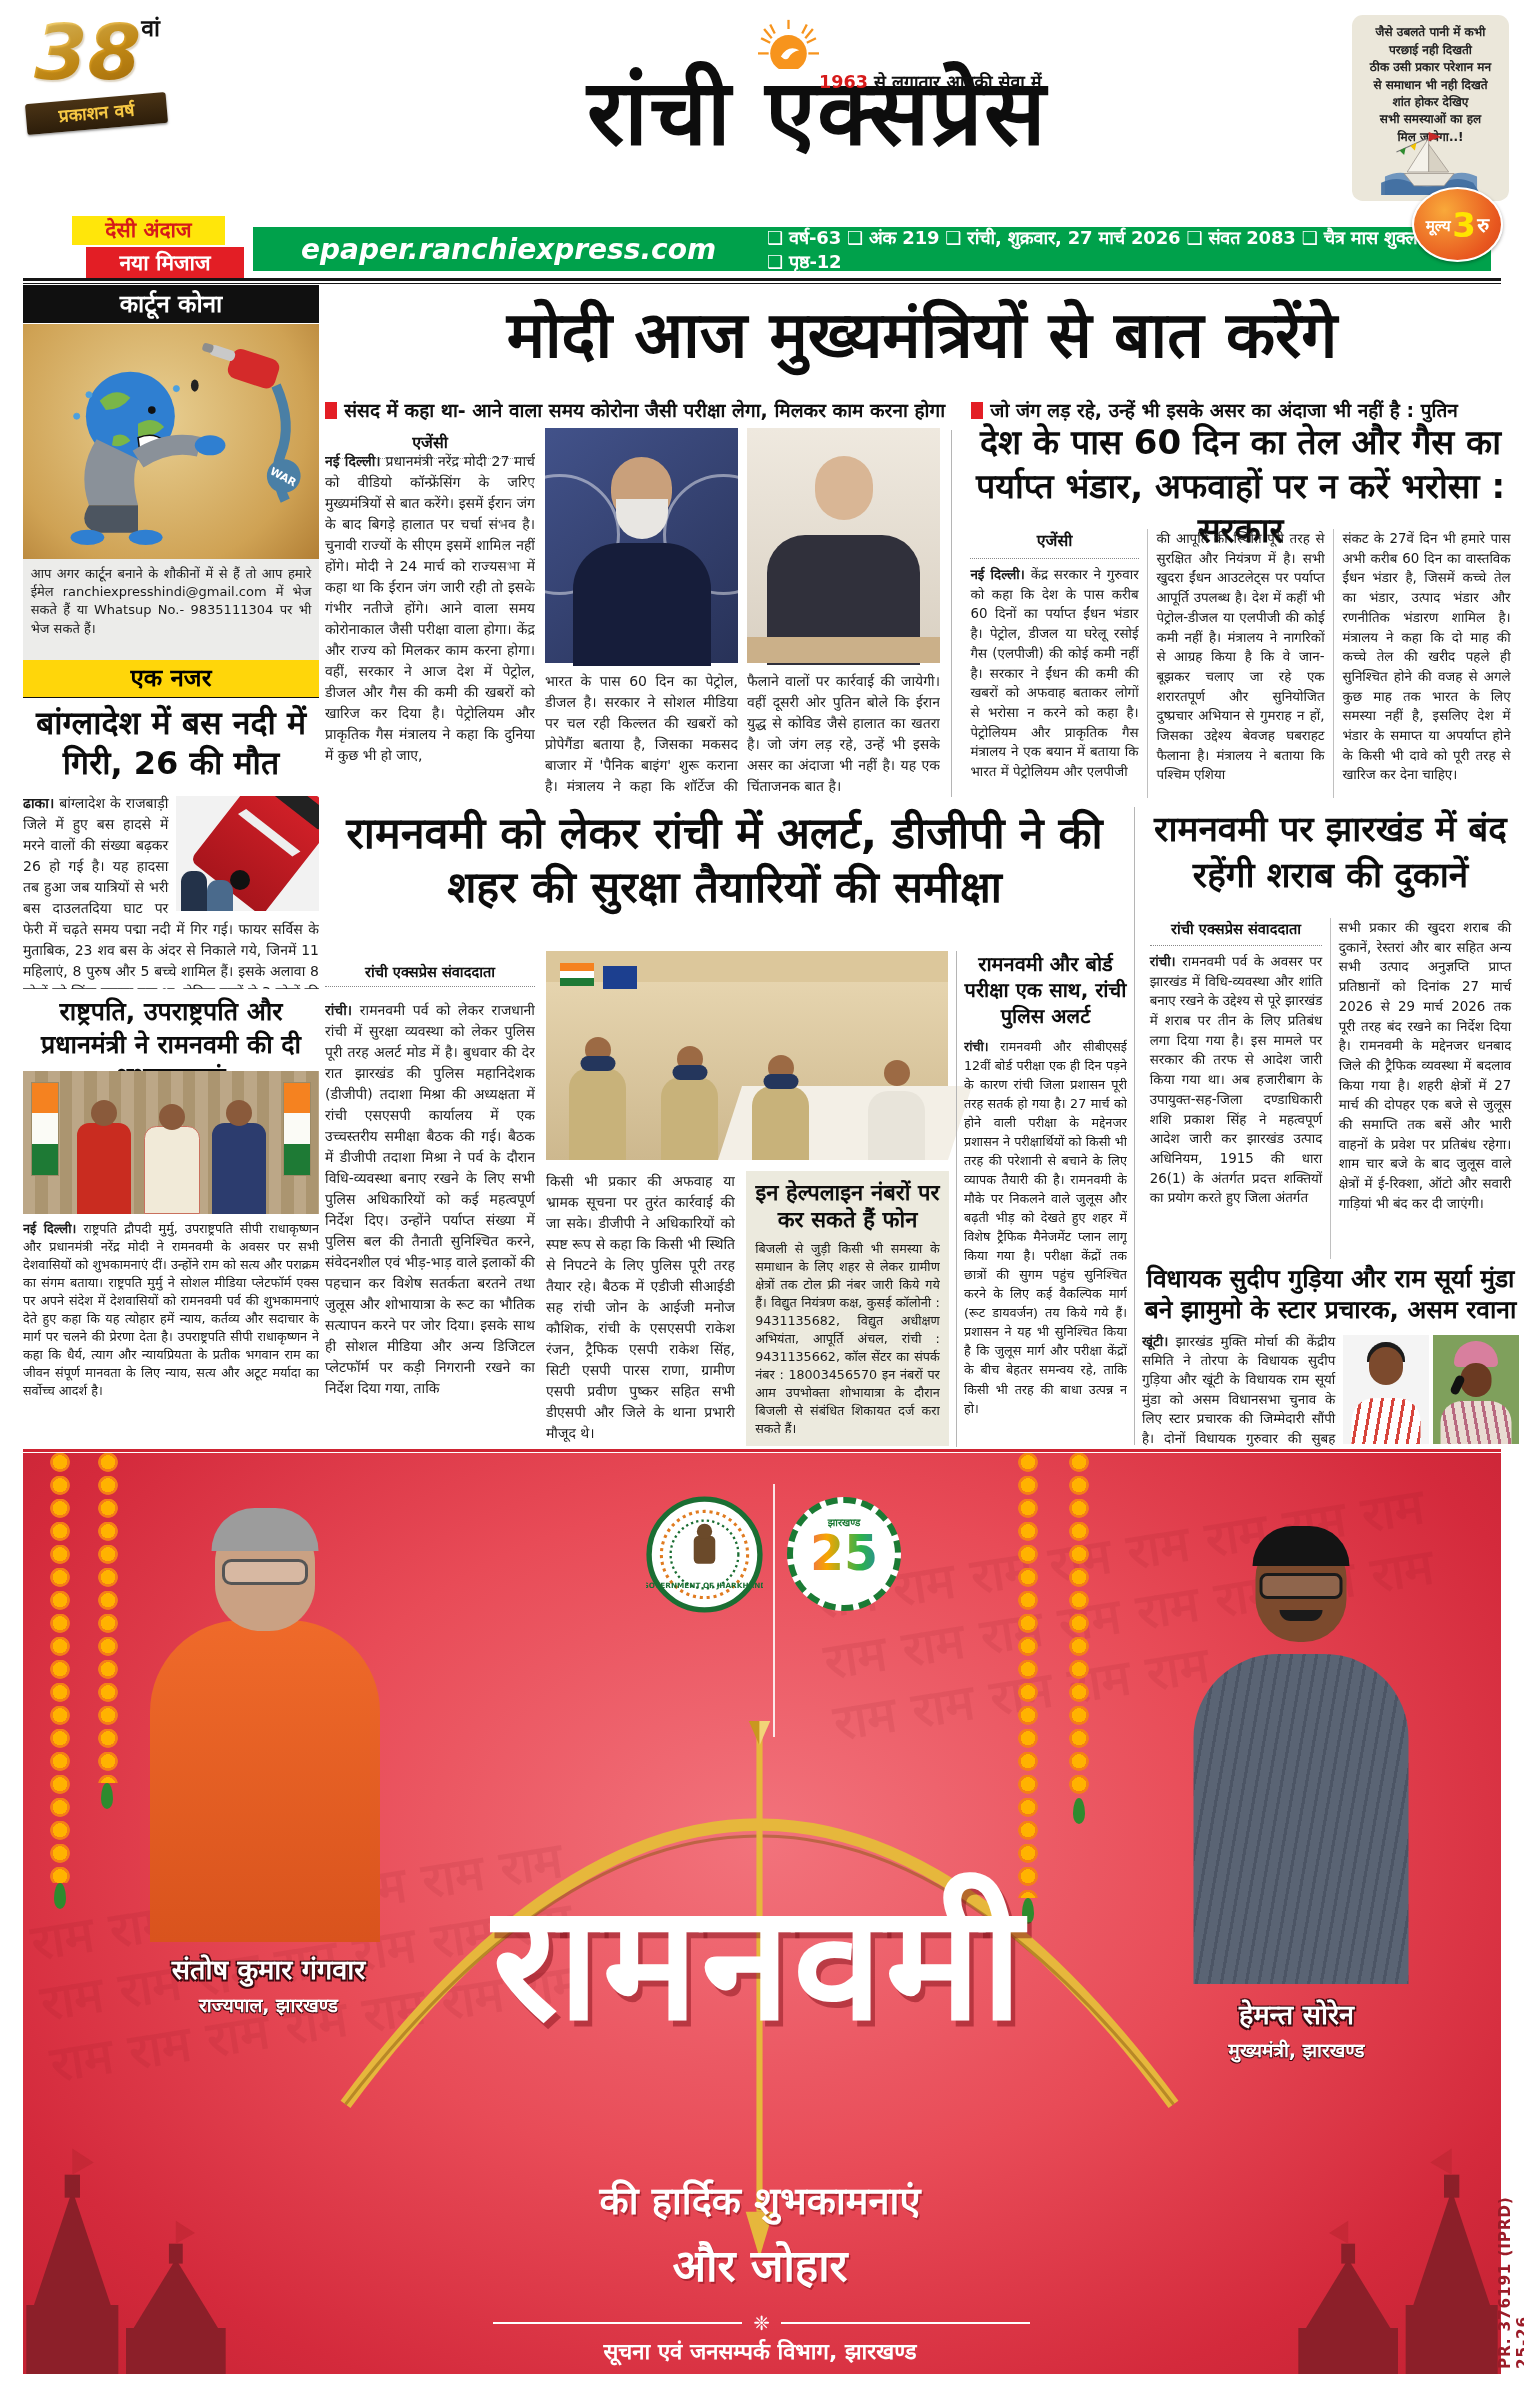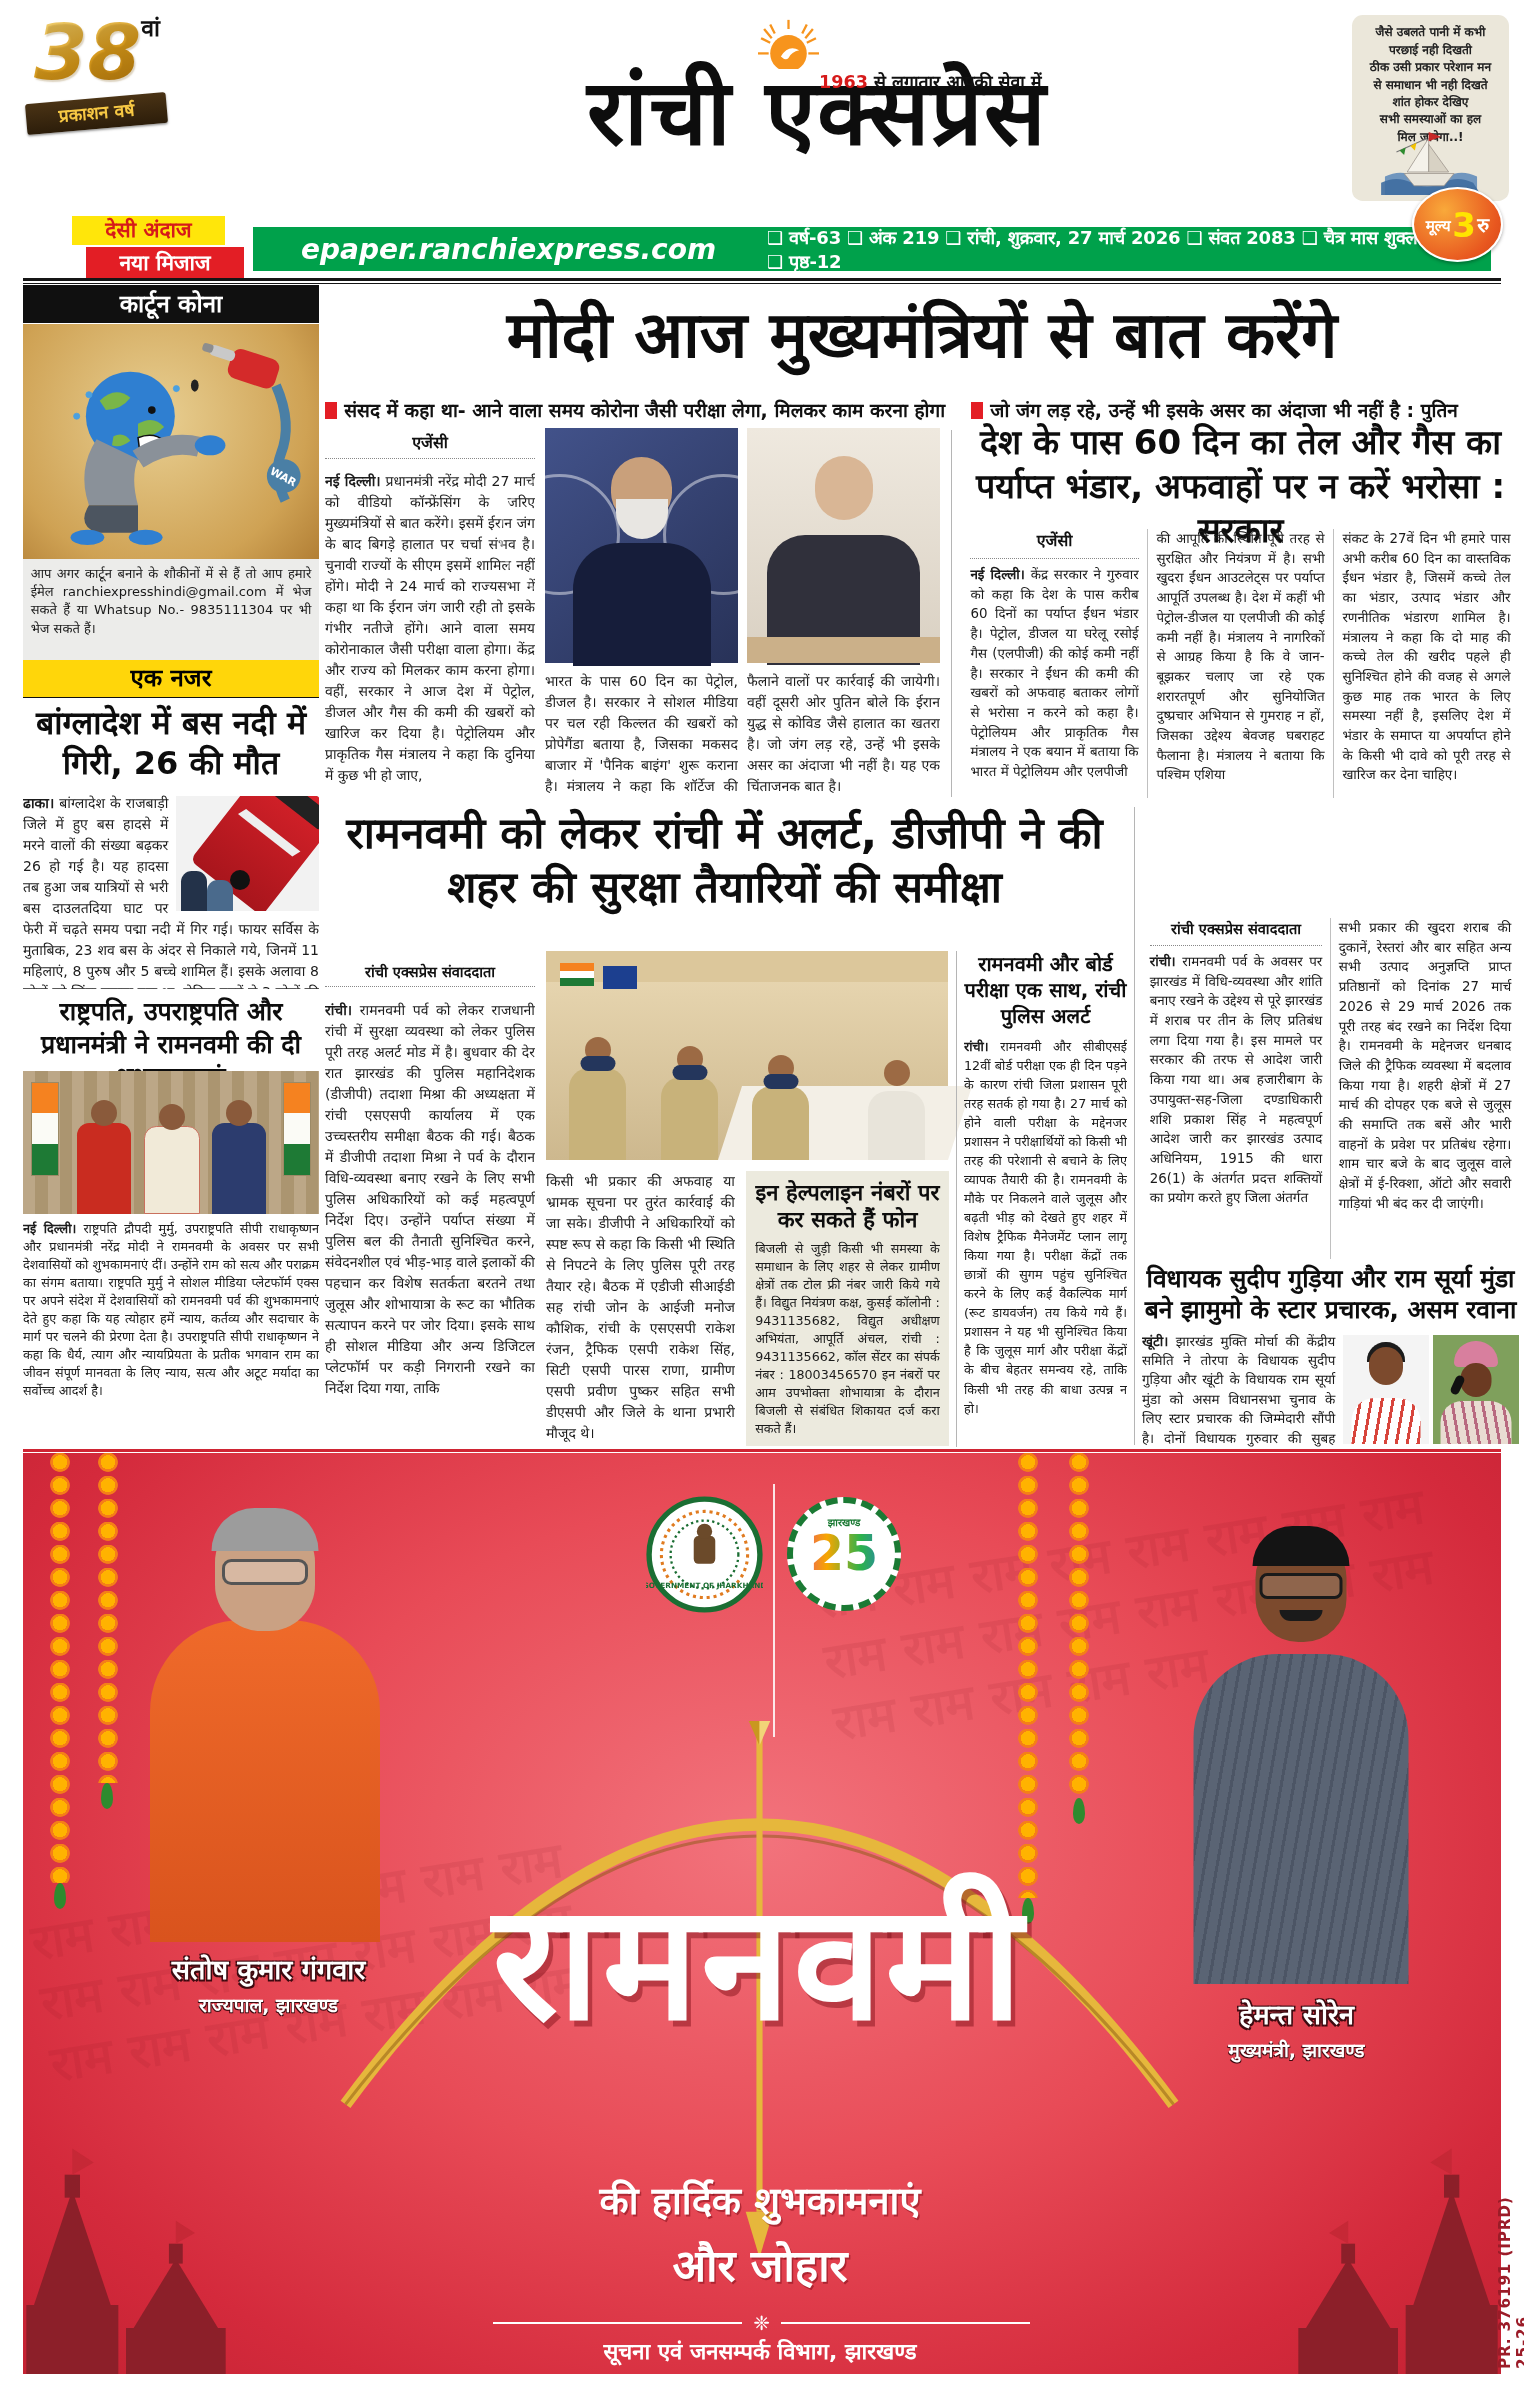--- a/index.html
+++ b/index.html
@@ -84,21 +84,21 @@
   .person .hd{position:absolute;left:50%;top:-23px;transform:translateX(-50%);width:26px;height:26px;
      border-radius:50%;background:#8a5a3b;}
   #greet-body{left:23px;top:1220px;width:296px;height:227px;font-size:12.7px;line-height:1.42;}
 
   
   #lead-headline{left:325px;top:281px;width:1194px;height:109px;font-size:64px;line-height:109px;}
   #lead-subs{left:325px;top:394px;width:1194px;height:32px;display:flex;gap:26px;align-items:center;}
   .sub-item{font-size:19px;font-weight:800;display:flex;align-items:center;gap:7.7px;color:#111;}
   .redsq{width:11.5px;height:17px;background:#e31e25;display:inline-block;flex:0 0 auto;}
   #lead-byline{left:325px;top:431px;width:210px;}
-  #lead-col1{left:325px;top:471px;width:210px;height:325px;}
+  #lead-col1{left:325px;top:451px;width:210px;height:325px;}
   #photo-modi{left:545px;top:428px;width:193px;height:235px;background:linear-gradient(140deg,#42528a,#283258);}
   .chakra{position:absolute;width:115px;height:115px;border:3.8px solid rgba(255,255,255,.45);border-radius:50%;}
   #photo-modi .hd{position:absolute;left:66px;top:29px;width:61px;height:66px;border-radius:31px;background:#c9a07b;}
   #photo-modi .beard{position:absolute;left:71px;top:71px;width:52px;height:40px;border-radius:0 0 26px 26px;background:#e8e6e2;}
   #photo-modi .bd{position:absolute;left:28px;top:115px;width:138px;height:123px;border-radius:46px 46px 0 0;background:#161d3a;}
   #photo-putin{left:747px;top:428px;width:193px;height:235px;background:linear-gradient(#efe9df,#d9d0c2);}
   #photo-putin .hd{position:absolute;left:68px;top:28px;width:58px;height:64px;border-radius:29px;background:#d9b695;}
   #photo-putin .bd{position:absolute;left:20px;top:107px;width:153px;height:130px;border-radius:38px 38px 0 0;background:#30303b;}
   #photo-putin .desk{position:absolute;left:0;bottom:0;width:100%;height:26px;background:#cbb089;}
   #lead-col2{left:545px;top:671px;width:193px;height:127px;}
@@ -429,20 +429,21 @@
 
   <div class="abs" id="board">
     <div class="bh">रामनवमी और बोर्ड परीक्षा एक साथ, रांची पुलिस अलर्ट</div>
     <div class="bb jt hidden-flow" style="height:427px">
       <b>रांची।</b>
       <span>रामनवमी और सीबीएसई 12वीं बोर्ड परीक्षा एक ही दिन पड़ने के कारण रांची जिला प्रशासन पूरी तरह सतर्क हो गया है। 27 मार्च को होने वाली परीक्षा के मद्देनजर प्रशासन ने परीक्षार्थियों को किसी भी तरह की परेशानी से बचाने के लिए व्यापक तैयारी की है। रामनवमी के मौके पर निकलने वाले जुलूस और बढ़ती भीड़ को देखते हुए शहर में विशेष ट्रैफिक मैनेजमेंट प्लान लागू किया गया है। परीक्षा केंद्रों तक छात्रों की सुगम पहुंच सुनिश्चित करने के लिए कई वैकल्पिक मार्ग (रूट डायवर्जन) तय किये गये हैं। प्रशासन ने यह भी सुनिश्चित किया है कि जुलूस मार्ग और परीक्षा केंद्रों के बीच बेहतर समन्वय रहे, ताकि किसी भी तरह की बाधा उत्पन्न न हो।</span>
     </div>
   </div>
   <div class="abs vrule" id="vrule3"></div>
 
+  <div class="abs headline" id="liquor-headline">रामनवमी पर झारखंड में बंद रहेंगी शराब की दुकानें</div>
   <div class="abs" id="liquor-cols">
     <div class="lq-col jt hidden-flow">
       <div class="byline-box" style="font-size:14.6px"><span>रांची एक्सप्रेस संवाददाता</span><div class="dotrule"></div></div>
       <div style="margin-top:6.1px"><b>रांची।</b> <span>रामनवमी पर्व के अवसर पर झारखंड में विधि-व्यवस्था और शांति बनाए रखने के उद्देश्य से पूरे झारखंड में शराब पर तीन के लिए प्रतिबंध लगा दिया गया है। इस मामले पर सरकार की तरफ से आदेश जारी किया गया था। अब हजारीबाग के उपायुक्त-सह-जिला दण्डाधिकारी शशि प्रकाश सिंह ने महत्वपूर्ण आदेश जारी कर झारखंड उत्पाद अधिनियम, 1915 की धारा 26(1) के अंतर्गत प्रदत्त शक्तियों का प्रयोग करते हुए जिला अंतर्गत</span></div>
     </div>
     <div class="lq-col jt hidden-flow">सभी प्रकार की खुदरा शराब की दुकानें, रेस्तरां और बार सहित अन्य सभी उत्पाद अनुज्ञप्ति प्राप्त प्रतिष्ठानों को दिनांक 27 मार्च 2026 से 29 मार्च 2026 तक पूरी तरह बंद रखने का निर्देश दिया है। रामनवमी के मद्देनजर धनबाद जिले की ट्रैफिक व्यवस्था में बदलाव किया गया है। शहरी क्षेत्रों में 27 मार्च की दोपहर एक बजे से जुलूस की समाप्ति तक बसें और भारी वाहनों के प्रवेश पर प्रतिबंध रहेगा। शाम चार बजे के बाद जुलूस वाले क्षेत्रों में ई-रिक्शा, ऑटो और सवारी गाड़ियां भी बंद कर दी जाएंगी।</div>
   </div>
 
   <div class="abs" id="mla">
     <div class="mh">विधायक सुदीप गुड़िया और राम सूर्या मुंडा बने झामुमो के स्टार प्रचारक, असम रवाना</div>

